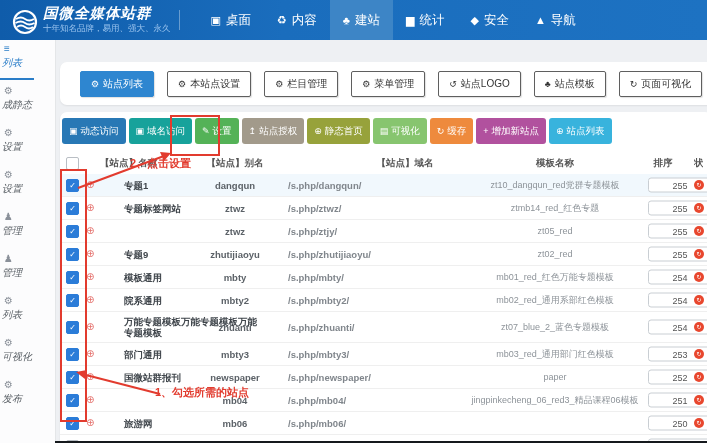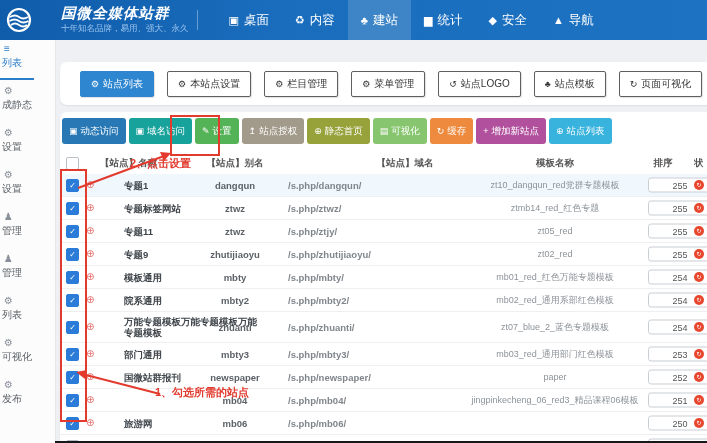--- a/index.html
+++ b/index.html
@@ -1,35 +1,35 @@
 <!DOCTYPE html>
 <html><head>
 <meta charset="utf-8">
 <style>
   html,body{margin:0;padding:0;}
   body{width:707px;height:443px;overflow:hidden;position:relative;background:#eef0f3;
        font-family:"Liberation Sans","DejaVu Sans",sans-serif;-webkit-font-smoothing:antialiased;}
   
   .topbar{position:absolute;left:0;top:0;width:707px;height:40px;
           background:linear-gradient(90deg,#0f5caa,#1a6dbd 40%,#1d72c2);display:flex;align-items:center;z-index:5;}
-  .logo-wrap{display:flex;align-items:center;padding-left:6px;min-width:148px;position:relative;gap:24px;}
+  .logo-wrap{display:flex;align-items:flex-end;padding-left:12px;min-width:148px;position:relative;}
   .logo-ball{width:26px;height:26px;margin-right:5px;flex:0 0 auto;}
   .brand{display:flex;flex-direction:column;}
   .brand-title{color:#fff;font-size:14.5px;font-weight:bold;font-style:italic;letter-spacing:1px;line-height:16px;white-space:nowrap;}
   .brand-sub{color:#9cc5ef;font-size:8.5px;margin-top:2px;white-space:nowrap;}
   .top-divider{width:1px;height:20px;background:rgba(255,255,255,.35);margin:0 18px 0 8px;}
   .nav{display:flex;height:40px;align-items:stretch;}
   .nav-item{display:flex;align-items:center;gap:5px;padding:0 13px;color:#fff;font-size:12.5px;cursor:pointer;white-space:nowrap;}
   .nav-item.active{background:#3d85c6;}
   .nav-ico{font-size:11px;line-height:1;}
   
   .sidebar{position:absolute;left:0;top:40px;width:55px;bottom:0;background:#fcfcfd;border-right:1px solid #e4e6e8;z-index:4;}
   .side-item{position:relative;height:38px;padding-top:4px;text-align:left;cursor:pointer;}
   .side-ico{display:block;font-size:10px;color:#8a9099;margin:0 0 2px 4px;line-height:10px;}
-  .side-label{display:block;font-size:10px;color:#5a6066;margin-left:2px;white-space:nowrap;}
+  .side-label{display:block;font-size:10px;color:#5a6066;margin-left:2px;white-space:nowrap;font-style:italic;}
   .side-item.active .side-label,.side-item.active .side-ico{color:#2a7dc8;}
   .side-item.active::after{content:"";position:absolute;left:0;bottom:2px;width:34px;height:2px;background:#2a7dc8;}
   
   .panel{background:#fff;border-radius:7px;box-shadow:0 1px 2px rgba(0,0,0,.07);}
   .tabs-panel{position:absolute;left:60px;top:62px;width:660px;height:43px;overflow:hidden;display:flex;align-items:center;}
   .tabs-inner{display:flex;gap:13px;padding-left:20px;flex-wrap:nowrap;}
   .tab-btn{display:flex;align-items:center;gap:4px;height:24px;padding:0 10px;background:#fff;border:1px solid #5f5f5f;
            border-radius:2px;font-size:10px;color:#333;cursor:pointer;white-space:nowrap;box-shadow:1px 1px 1px rgba(0,0,0,.12);}
   .tab-btn .t-ico{font-size:9px;}
   .tab-btn.active{background:#2e86d0;border-color:#2e86d0;color:#fff;}
@@ -267,21 +267,20 @@
         <span class="dm">/s.php/ztwz/</span>
         <span class="tp">ztmb14_red_红色专题</span>
         <input class="ord" value="255" style="">
         <span class="st">↻</span>
       </div>
       <div class="trow">
         <span class="cb on">
           <span class="tick">✓</span>
         </span>
         <span class="site-ico">⊕</span>
-        <span class="nm">专题11</span>
         <span class="al">ztwz</span>
         <span class="dm">/s.php/ztjy/</span>
         <span class="tp">zt05_red</span>
         <input class="ord" value="255" style="">
         <span class="st">↻</span>
       </div>
       <div class="trow">
         <span class="cb on">
           <span class="tick">✓</span>
         </span>

